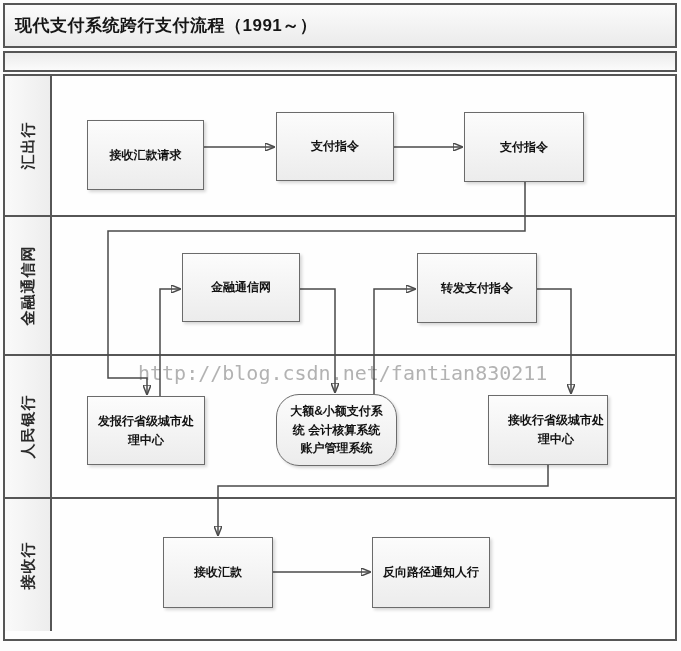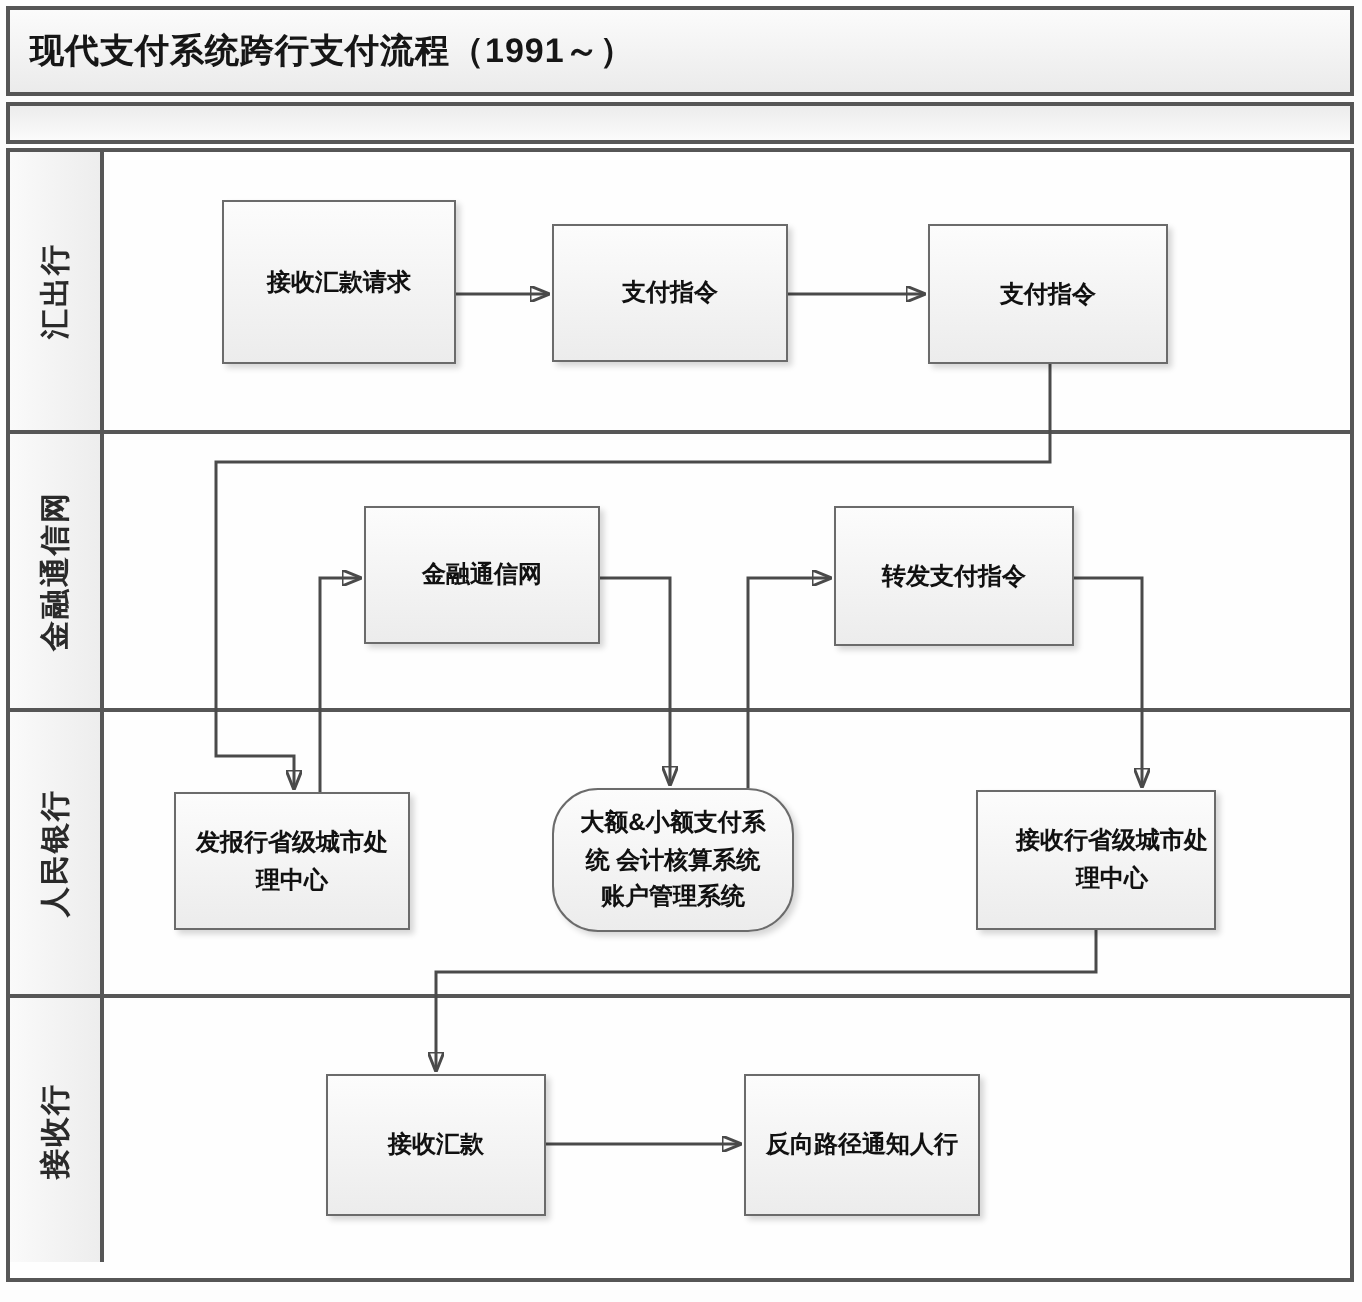--- a/index.html
+++ b/index.html
@@ -51,21 +51,21 @@
 
   .node {
     position:absolute; z-index:3;
     border:1.5px solid #6b6b6b;
     background:linear-gradient(180deg,#fcfcfc 0%,#ececec 100%);
     box-shadow:2px 2px 3px rgba(0,0,0,.16);
     display:flex; align-items:center; justify-content:center;
     text-align:center; font-size:12px; font-weight:bold; color:#111;
     line-height:1.55; white-space:pre-line; padding:2px;
   }
-  .n1  { left:87px;  top:100px; width:117px; height:82px;margin-left:24px; }
+  .n1  { left:87px;  top:120px; width:117px; height:70px; }
   .n2  { left:276px; top:112px; width:118px; height:69px; }
   .n3  { left:464px; top:112px; width:120px; height:70px; }
   .n4  { left:182px; top:253px; width:118px; height:69px; }
   .n5  { left:417px; top:253px; width:120px; height:70px; }
   .n6  { left:87px;  top:396px; width:118px; height:69px; }
   .n7  { left:276px; top:394px; width:121px; height:72px;border-radius:23px; }
   .n8  { left:488px; top:395px; width:120px; height:70px;padding-left:18px; }
   .n9  { left:163px; top:537px; width:110px; height:71px; }
   .n10 { left:372px; top:537px; width:118px; height:71px; }
 </style>
@@ -100,20 +100,21 @@
       <div class="lane-content"></div>
     </div>
     <div class="lane lane-4">
       <div class="lane-label-col">
         <span>接收行</span>
       </div>
       <div class="lane-content"></div>
     </div>
   </div>
 
+  <div class="watermark">http://blog.csdn.net/fantian830211</div>
 
   <svg class="edges" width="681" height="651">
     <defs>
       <marker id="arrow" markerWidth="10" markerHeight="8" refX="9" refY="4" orient="auto" markerUnits="userSpaceOnUse">
         <path d="M0,0 L10,4 L0,8 Z" fill="#4a4a4a" stroke="none"></path>
       </marker>
     </defs>
     <path d="M204,147 H274" marker-end="url(#arrow)"></path>
     <path d="M394,147 H462" marker-end="url(#arrow)"></path>
     <path d="M525,182 V231 H108 V378 H147 V394" marker-end="url(#arrow)"></path>

